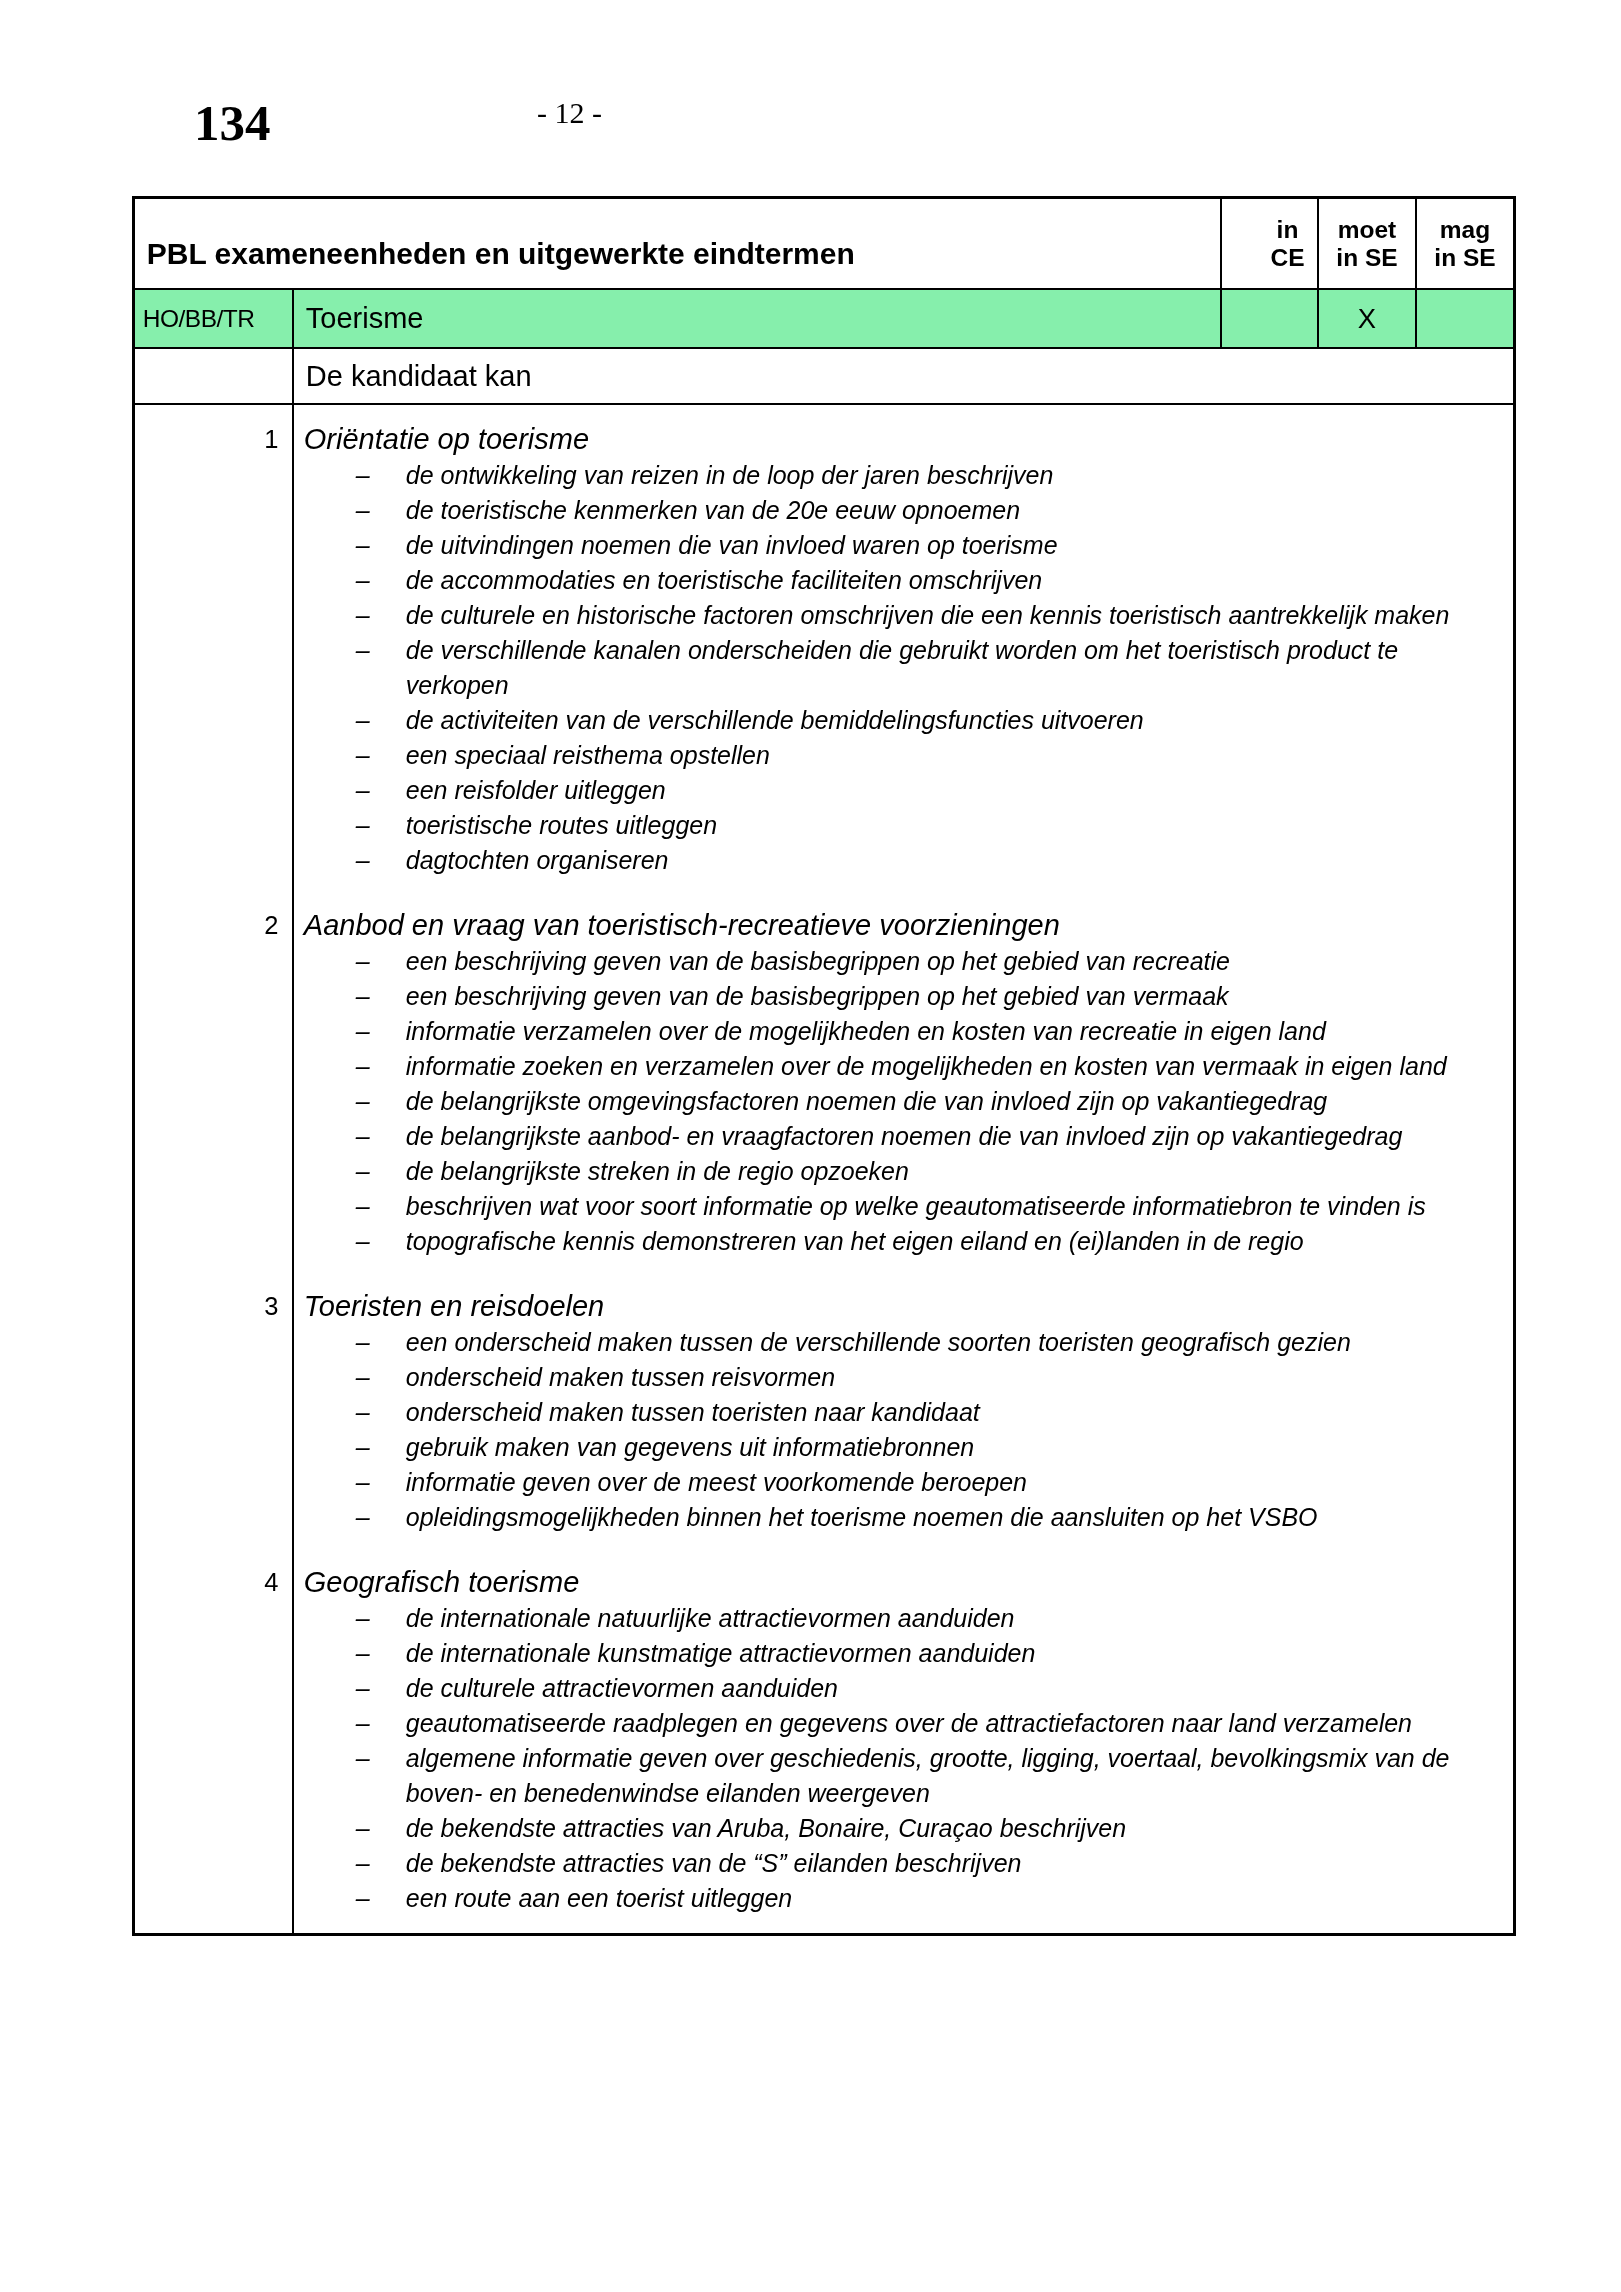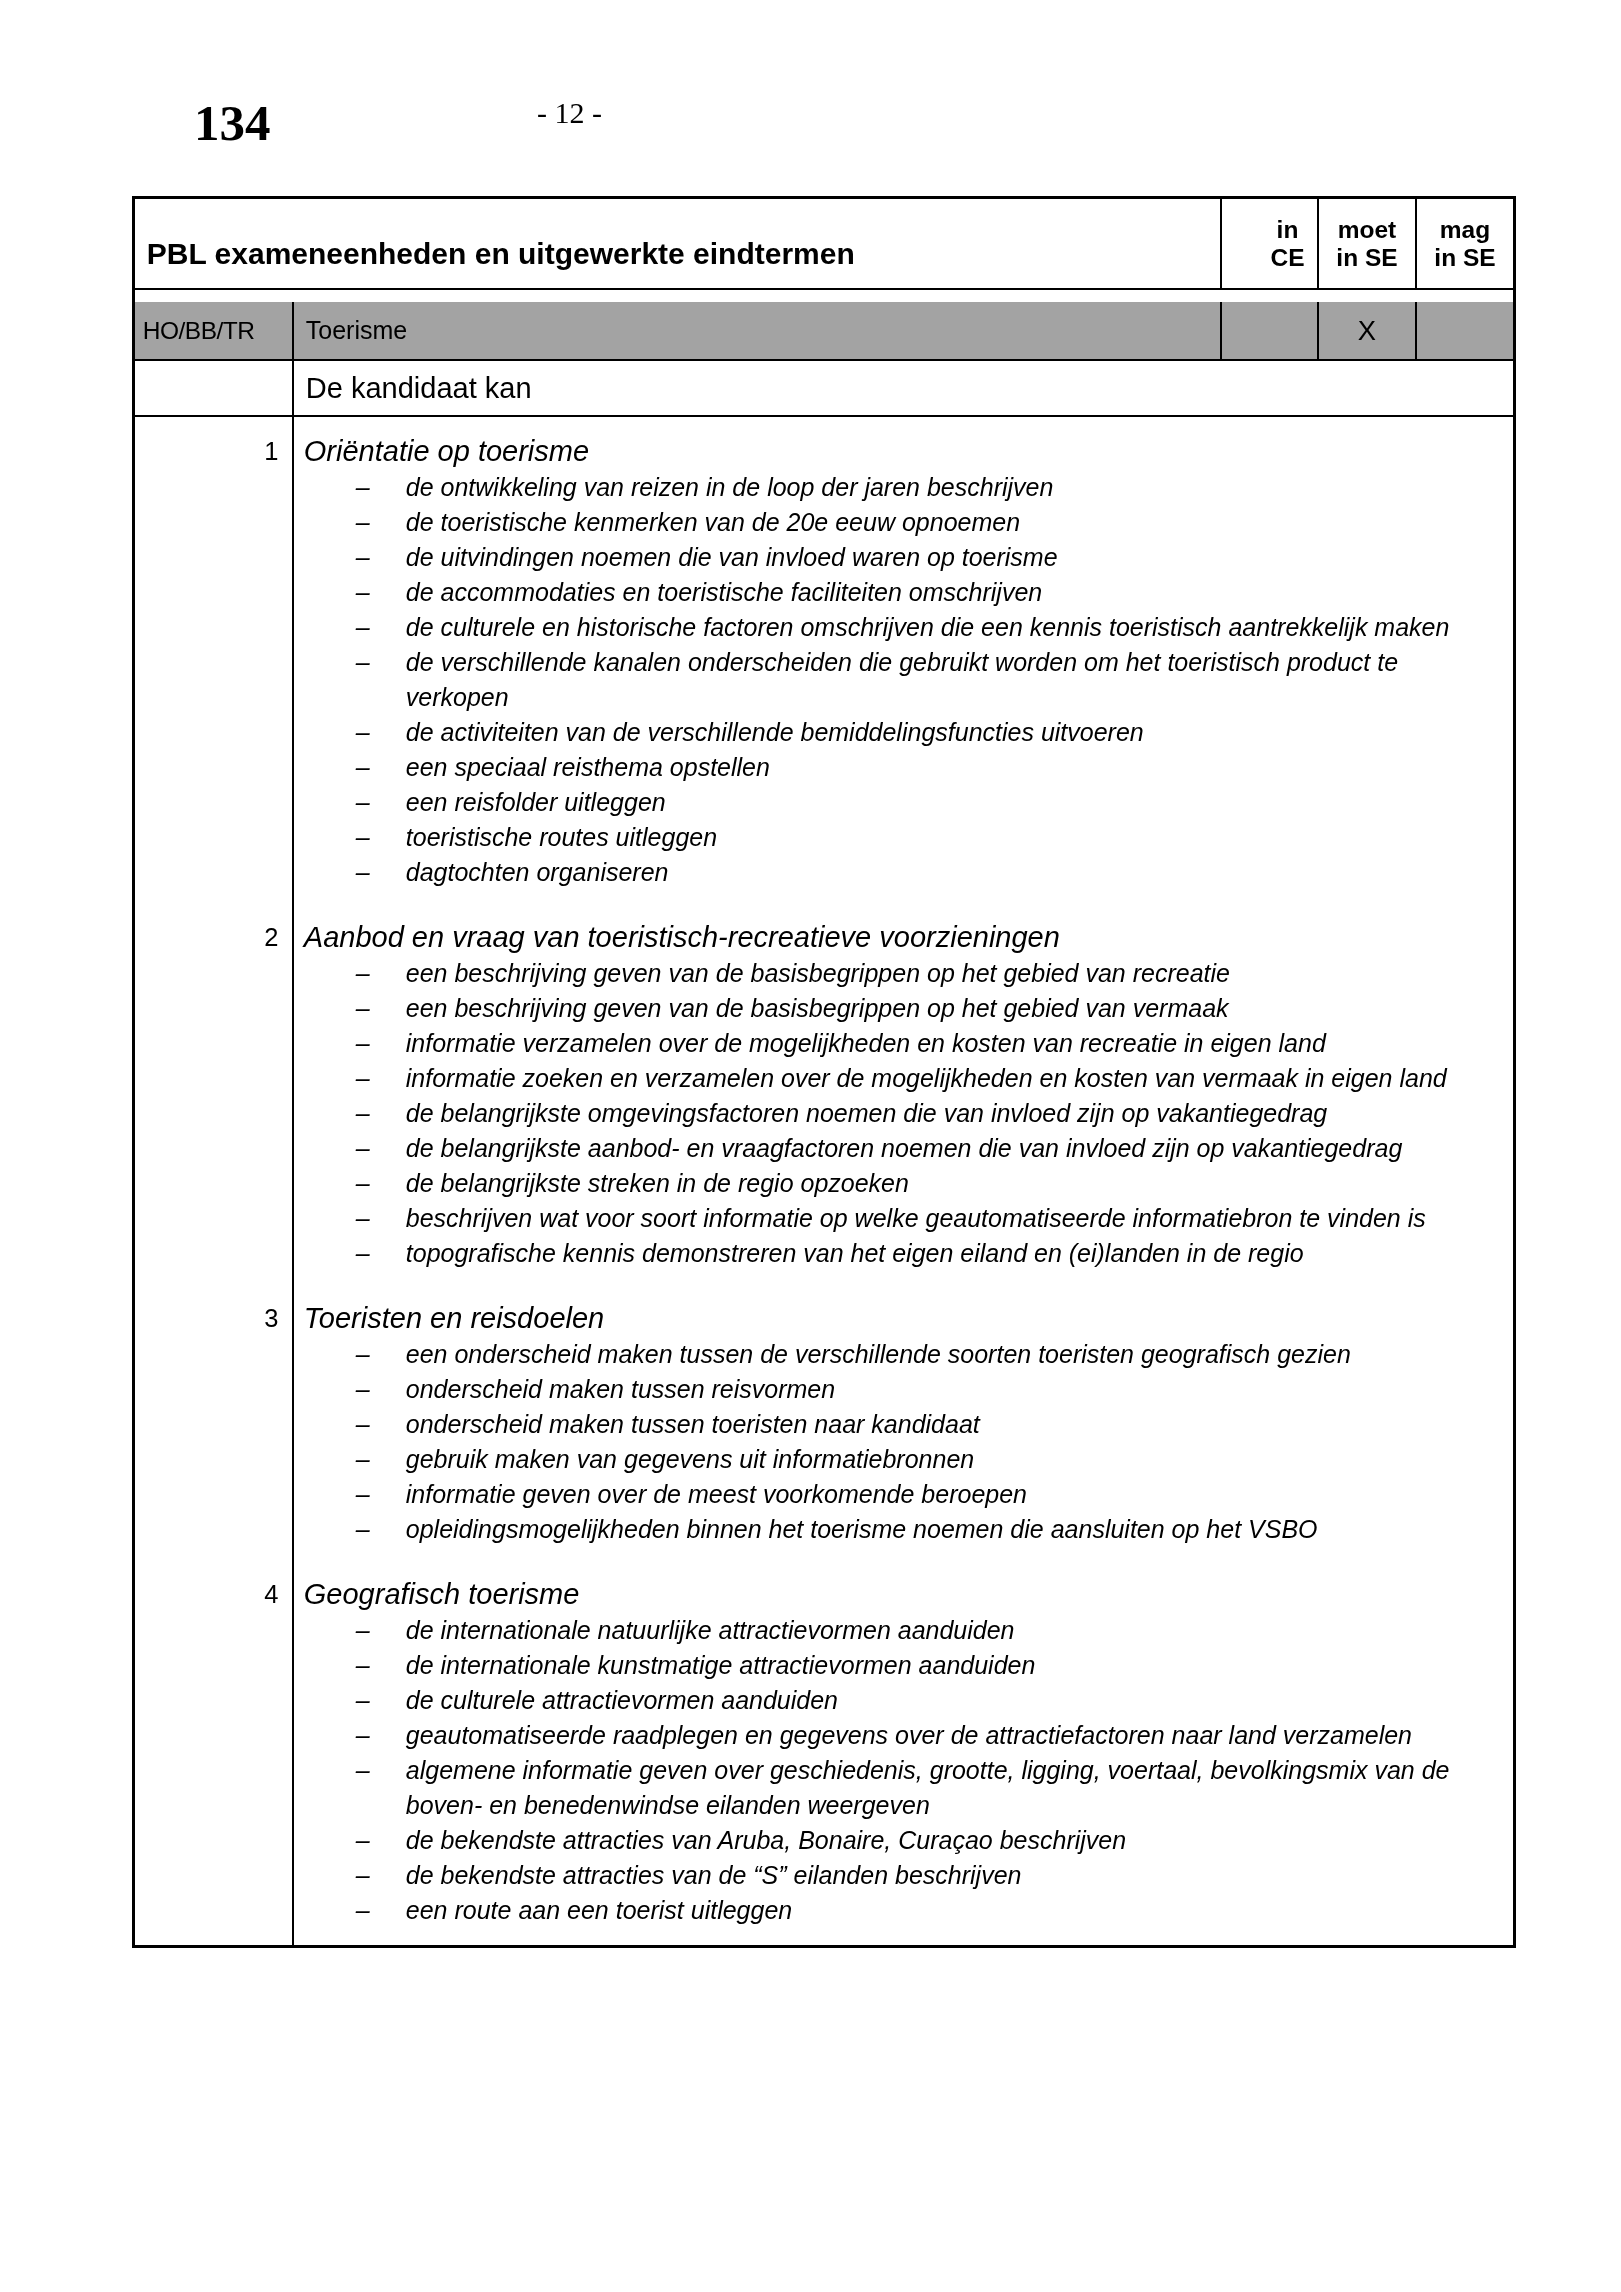--- a/index.html
+++ b/index.html
@@ -41,29 +41,29 @@
   }
   .hdr{
     display:flex;align-items:center;justify-content:center;
     border-left:2px solid #000;
     font-size:24.5px;font-weight:bold;line-height:28px;
     text-align:center;white-space:pre-line;
   }
   .w-ce{width:97px;padding-left:36px;}
   .w-se{width:98px;}
 
-  .r-subject{height:59px;border-bottom:2.9px solid #000;background:#a3a3a3;margin-top:12px;}
+  .r-subject{height:59px;border-bottom:2.9px solid #000;background:#86efac;}
   .code-cell{
     width:159px;border-right:2.9px solid #000;
     display:flex;align-items:center;padding-left:7.8px;
     font-size:24.5px;letter-spacing:-0.5px;
   }
   .subject-cell{
     flex:1;display:flex;align-items:center;padding-left:11.8px;
-    font-size:25px;
+    font-size:29px;
   }
   .mark-cell{
     display:flex;align-items:center;justify-content:center;
     border-left:2px solid #000;
     font-size:27.4px;
   }
 
   .r-intro{height:56px;border-bottom:2.9px solid #000;}
   .intro-gutter{width:159px;border-right:2.9px solid #000;}
   .intro-cell{

